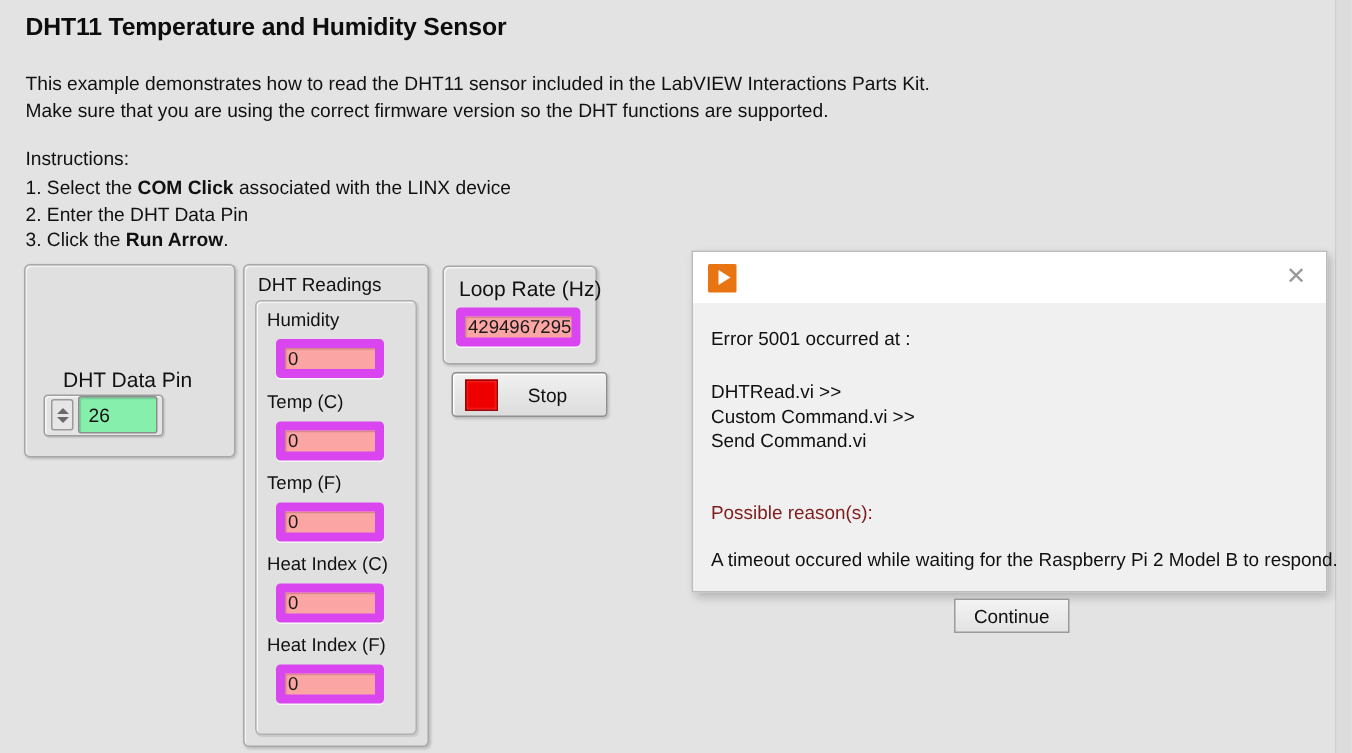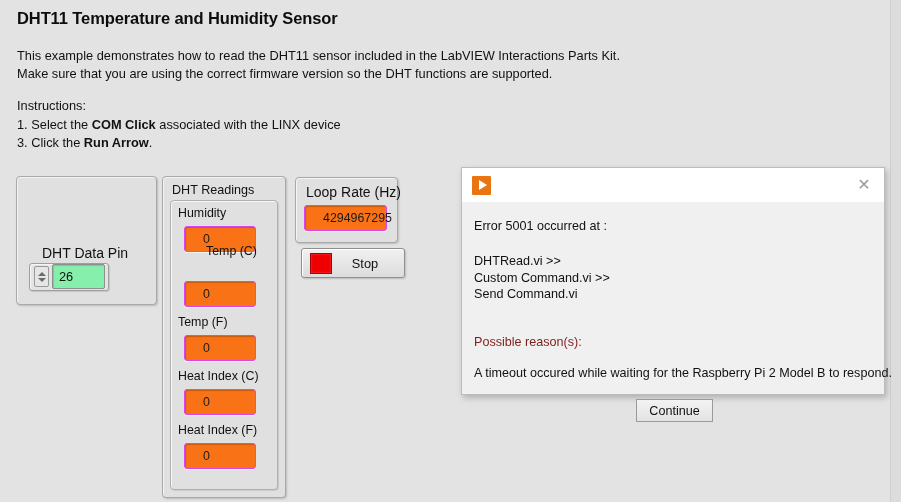--- a/index.html
+++ b/index.html
@@ -87,30 +87,30 @@
   .lv-label {
     position: absolute;
     font-size: 14px;
     color: #111;
     white-space: nowrap;
   }
 
   
   .lv-indicator {
     position: absolute;
-    background: #f97316;
-    border: 1px solid #d946ef;
+    background: #fca5a5;
+    border: 6px solid #d946ef;
     border-radius: 3px;
     box-shadow: inset 1px 1px 1px rgba(0,0,0,0.20),
                 0 1px 0 #f7f7f7;
     font-size: 12.4px;
     color: #1a1a1a;
     display: flex;
     align-items: center;
-    padding-left: 18px;
+    padding-left: 2px;
     box-sizing: border-box;
   }
   
   .lv-control-box {
     position: absolute;
     background: #86efac;
     border: 1px solid #8e8e8e;
     border-radius: 2px;
     box-shadow: inset 1px 1px 1px rgba(0,0,0,0.14);
     font-size: 12.8px;
@@ -294,40 +294,41 @@
 
   <div id="vi-title">DHT11 Temperature and Humidity Sensor</div>
 
   <div id="description">This example demonstrates how to read the DHT11 sensor included in the LabVIEW Interactions Parts Kit.
 Make sure that you are using the correct firmware version so the DHT functions are supported.</div>
 
   <div id="instructions-heading">Instructions:</div>
 
   <ul id="instructions-list">
     <li><span>1. Select the </span><b>COM Click</b><span> associated with the LINX device</span></li>
+    <li><span>2. Enter the DHT Data Pin</span></li>
     <li><span>3. Click the </span><b>Run Arrow</b><span>.</span></li>
   </ul>
 
   <div class="lv-frame" id="datapin-panel"></div>
   <div class="lv-label" id="datapin-label">DHT Data Pin</div>
   <div id="datapin-cluster"></div>
   <div id="datapin-spinner">
     <span class="spin-arrow spin-up"></span>
     <span class="spin-arrow spin-down"></span>
   </div>
   <div class="lv-control-box" id="datapin-input">26</div>
 
   <div class="lv-frame" id="readings-panel"></div>
   <div class="lv-label" id="readings-title">DHT Readings</div>
   <div class="lv-frame-inner" id="readings-inner"></div>
 
   <div class="lv-label reading-label" style="left:178px; top:206px;">Humidity</div>
   <div class="lv-indicator reading-field" style="left:184px; top:226px;">0</div>
 
-  <div class="lv-label reading-label" style="left:178px; top:244px;margin-left:28px;">Temp (C)</div>
+  <div class="lv-label reading-label" style="left:178px; top:261px;">Temp (C)</div>
   <div class="lv-indicator reading-field" style="left:184px; top:281px;">0</div>
 
   <div class="lv-label reading-label" style="left:178px; top:315px;">Temp (F)</div>
   <div class="lv-indicator reading-field" style="left:184px; top:335px;">0</div>
 
   <div class="lv-label reading-label" style="left:178px; top:369px;">Heat Index (C)</div>
   <div class="lv-indicator reading-field" style="left:184px; top:389px;">0</div>
 
   <div class="lv-label reading-label" style="left:178px; top:423px;">Heat Index (F)</div>
   <div class="lv-indicator reading-field" style="left:184px; top:443px;">0</div>

